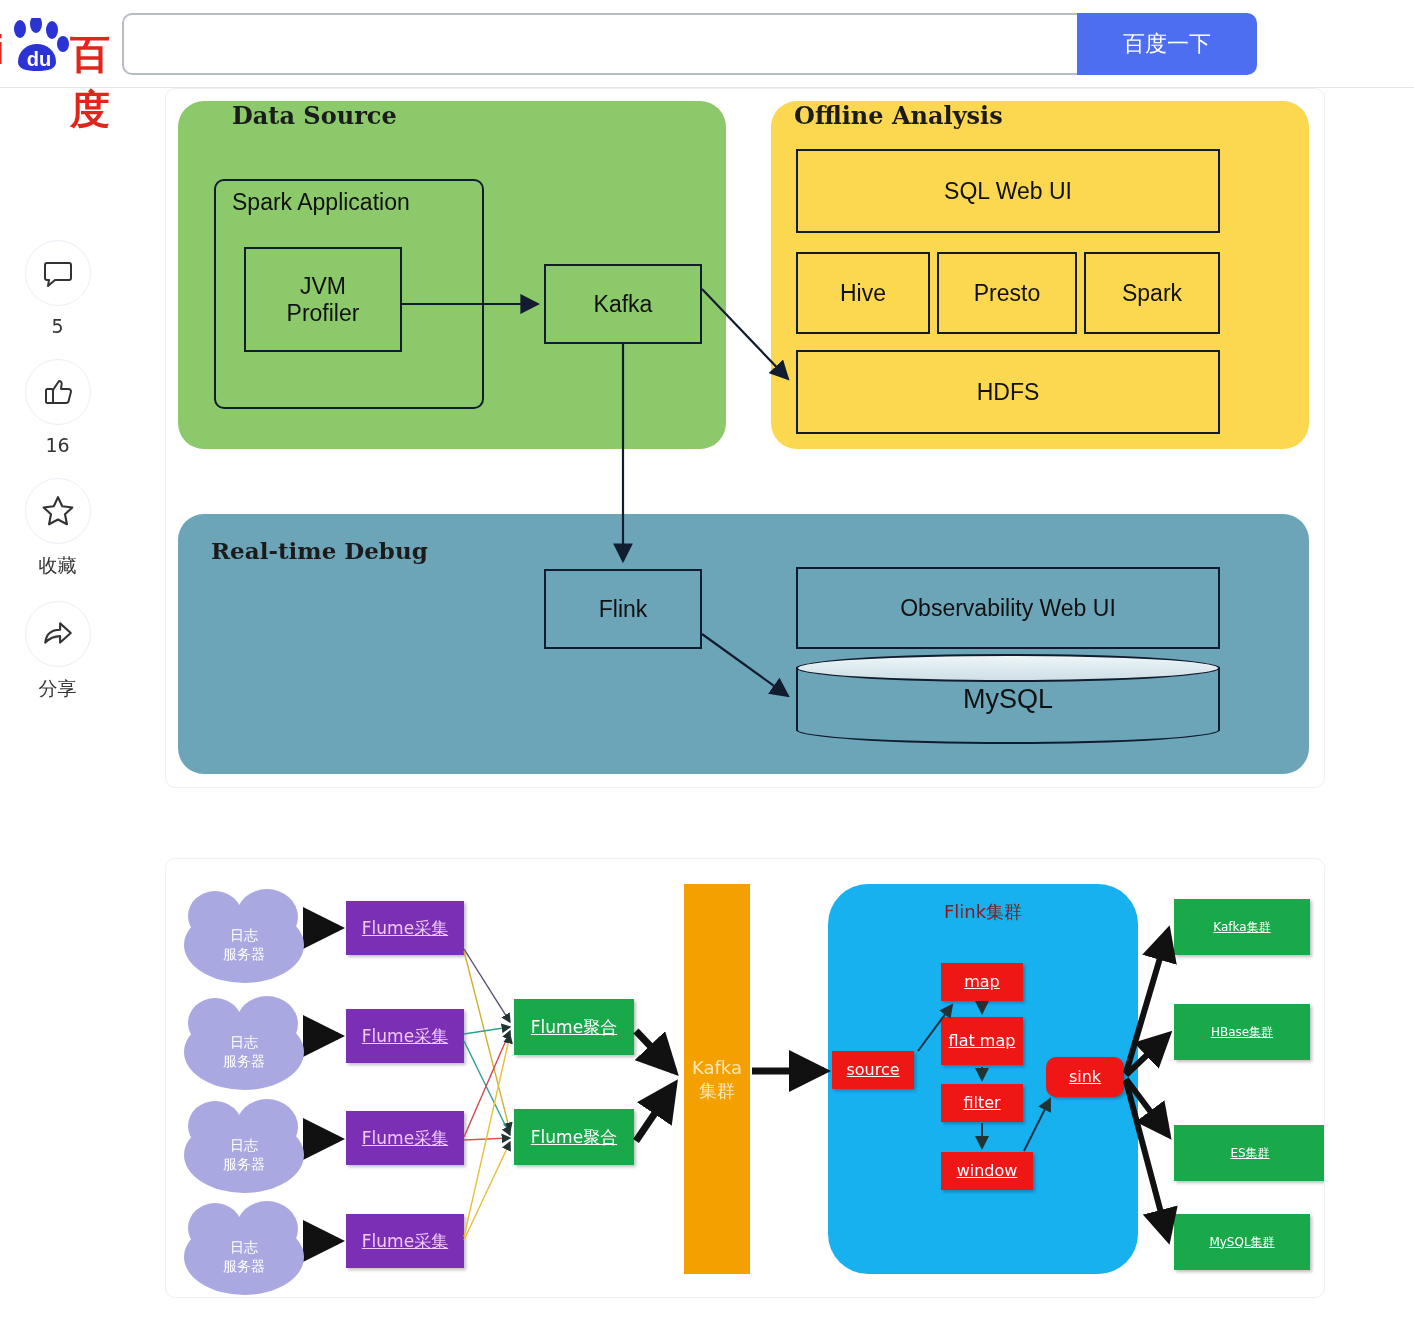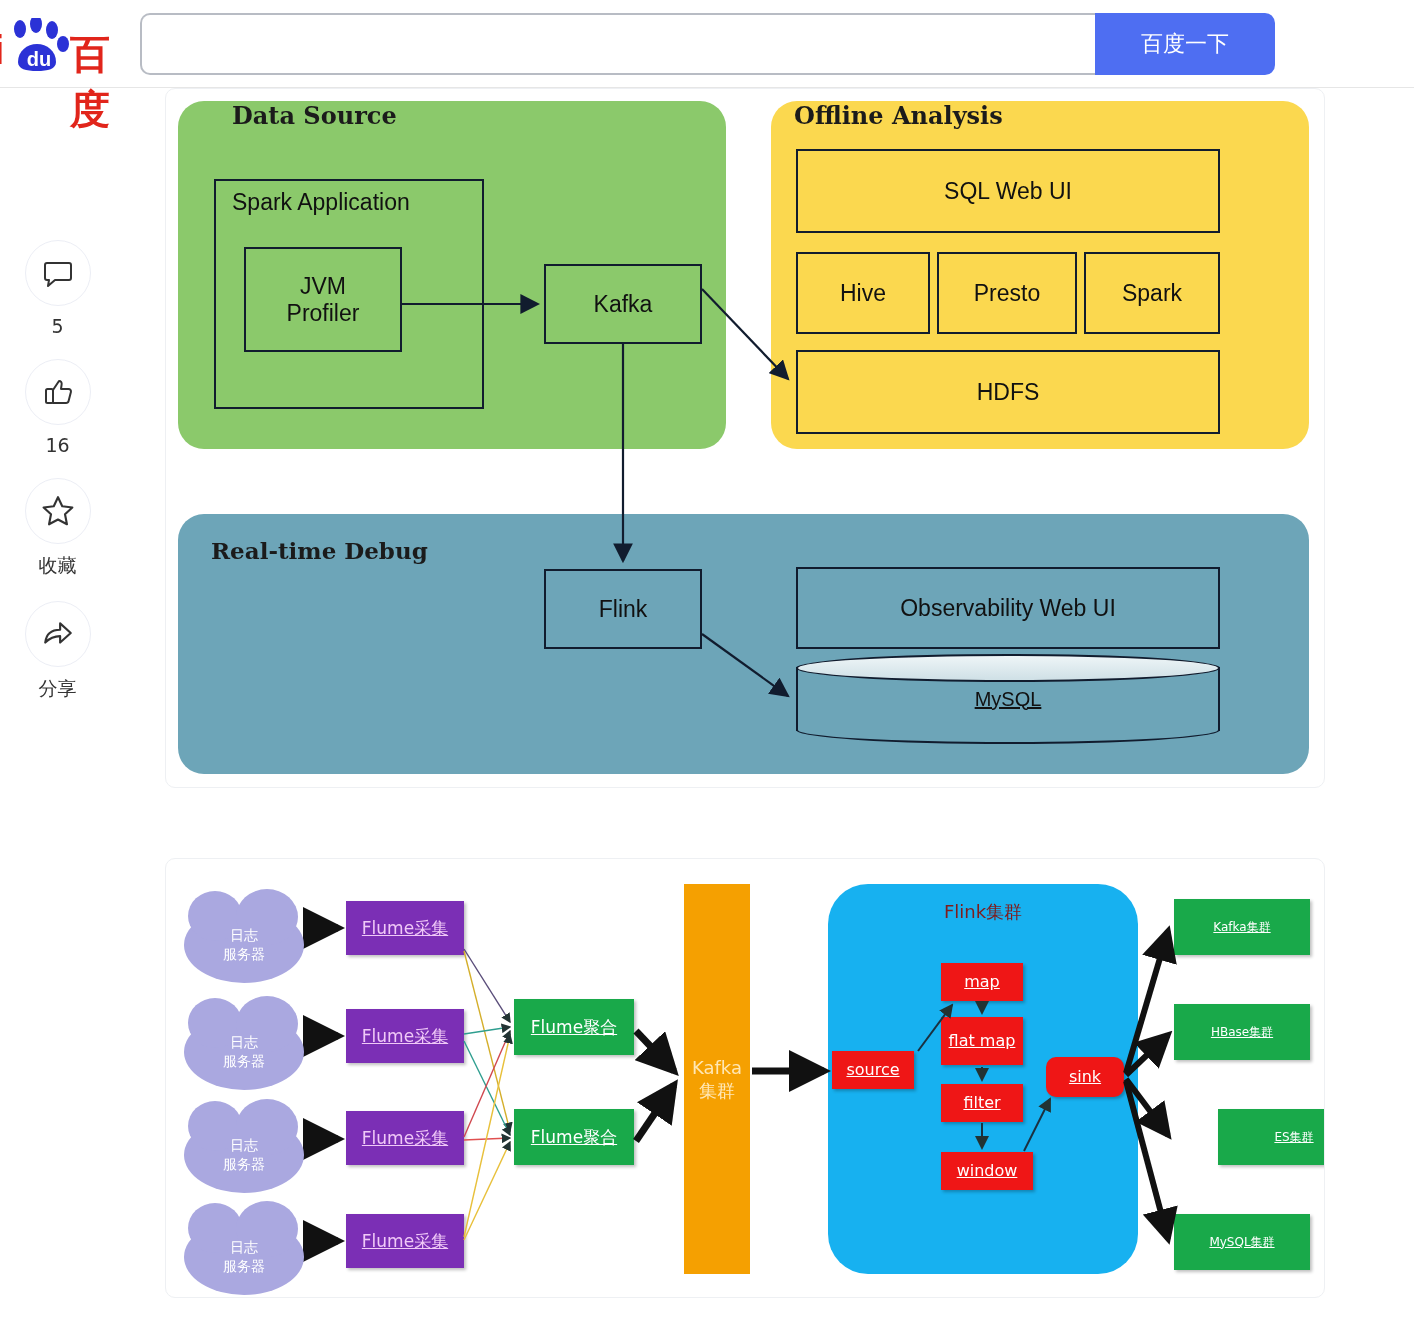--- a/index.html
+++ b/index.html
@@ -27,21 +27,21 @@
   }
   .logo-ai { color: #e1251b; }
   .logo-paw {
     position: absolute; left: 36px; top: 4px; width: 62px; height: 54px;
   }
   .logo-cn {
     position: absolute; left: 98px; top: 13px;
     font-size: 40px; font-weight: bold; color: #e1251b;
     font-family: "DejaVu Sans", sans-serif;
   }
-  .search-wrap { display: flex; align-items: center; margin-left: 18px; }
+  .search-wrap { display: flex; align-items: center; }
   .search-input {
     width: 955px; height: 62px;
     border: 2px solid #b8bcc4; border-right: none;
     border-radius: 10px 0 0 10px;
     padding: 0 18px; font-size: 18px; outline: none;
     font-family: "Liberation Sans", sans-serif; background: #fff;
   }
   .search-btn {
     width: 180px; height: 62px; border: none;
     background: #4e6ef2; color: #fff;
@@ -87,41 +87,41 @@
   .pnl-off { left: 605px; top: 12px; width: 538px; height: 348px; background: #FBD84F; }
   .pnl-rt  { left: 12px; top: 425px; width: 1131px; height: 260px; background: #6DA5B8; }
 
   .nodebox {
     position: absolute; border: 2px solid #111c2e; background: transparent;
     display: flex; align-items: center; justify-content: center;
     font-size: 23px; color: #111; text-align: center; line-height: 1.15;
     font-family: "Liberation Sans", sans-serif;
   }
   .nodebox.filled-green { background: #8BC96B; }
-  .nodebox.lbl-left { justify-content: flex-start; align-items: flex-start; padding: 8px 0 12px 16px; }
+  .nodebox.lbl-left { justify-content: flex-start; align-items: flex-start; padding: 8px 0 12px 16px; border-radius: 10px; }
 
   .cyl { position: absolute; }
   .cyl-body {
     position: absolute; left: 0; top: 13px; width: 100%; height: calc(100% - 26px);
     background: #6DA5B8; border-left: 2px solid #111c2e; border-right: 2px solid #111c2e;
   }
   .cyl-top {
     position: absolute; left: 0; top: 0; width: 100%; height: 28px;
     border: 2px solid #111c2e; border-radius: 50%;
     background: linear-gradient(#eef5f7, #cfe0e6);
   }
   .cyl-bot {
     position: absolute; left: 0; bottom: 0; width: 100%; height: 28px;
     border: 2px solid #111c2e; border-radius: 50%; background: #6DA5B8;
     clip-path: inset(50% -4px -4px -4px);
   }
   .cyl-label {
     position: absolute; left: 0; top: 0; width: 100%; height: 100%;
     display: flex; align-items: center; justify-content: center;
-    font-size: 20px; color: #111; text-decoration: underline;
+    font-size: 27px; color: #111;
   }
 
   
   .d2 { position: absolute; left: 0; top: 0; width: 1160px; height: 440px; }
   .cloud {
     position: absolute; width: 120px; height: 76px; background: #AAA8E0;
     border-radius: 50%; display: flex; flex-direction: column;
     align-items: center; justify-content: center;
     color: #fff; font-size: 14px; line-height: 1.35;
     font-family: "DejaVu Sans", sans-serif; z-index: 2;
@@ -313,21 +313,21 @@
       </div>
       <div class="fbox red" style="left:666px; top:192px; width:82px; height:38px;">source</div>
       <div class="fbox red" style="left:775px; top:104px; width:82px; height:38px;">map</div>
       <div class="fbox red" style="left:775px; top:158px; width:82px; height:48px; line-height:1.05;">flat map</div>
       <div class="fbox red" style="left:775px; top:225px; width:82px; height:38px;">filter</div>
       <div class="fbox red" style="left:775px; top:293px; width:92px; height:38px;">window</div>
       <div class="fbox red" style="left:880px; top:198px; width:78px; height:40px;border-radius:10px;">sink</div>
 
       <div class="fbox greenout" style="left:1008px; top:40px; width:136px; height:56px;">Kafka集群</div>
       <div class="fbox greenout" style="left:1008px; top:145px; width:136px; height:56px;">HBase集群</div>
-      <div class="fbox greenout" style="left:1008px; top:250px; width:152px; height:56px;margin-left:44px;">ES集群</div>
+      <div class="fbox greenout" style="left:1008px; top:266px; width:152px; height:56px;">ES集群</div>
       <div class="fbox greenout" style="left:1008px; top:355px; width:136px; height:56px;">MySQL集群</div>
 
       <svg class="ov" width="1160" height="440">
         <defs>
           <marker id="bk" markerWidth="6" markerHeight="6" refX="5" refY="3" orient="auto">
             <path d="M0 0L6 3L0 6z" fill="#111"></path>
           </marker>
           <marker id="thin" markerWidth="7" markerHeight="7" refX="6" refY="3.5" orient="auto">
             <path d="M0 0L7 3.5L0 7z" fill="#233"></path>
           </marker>

